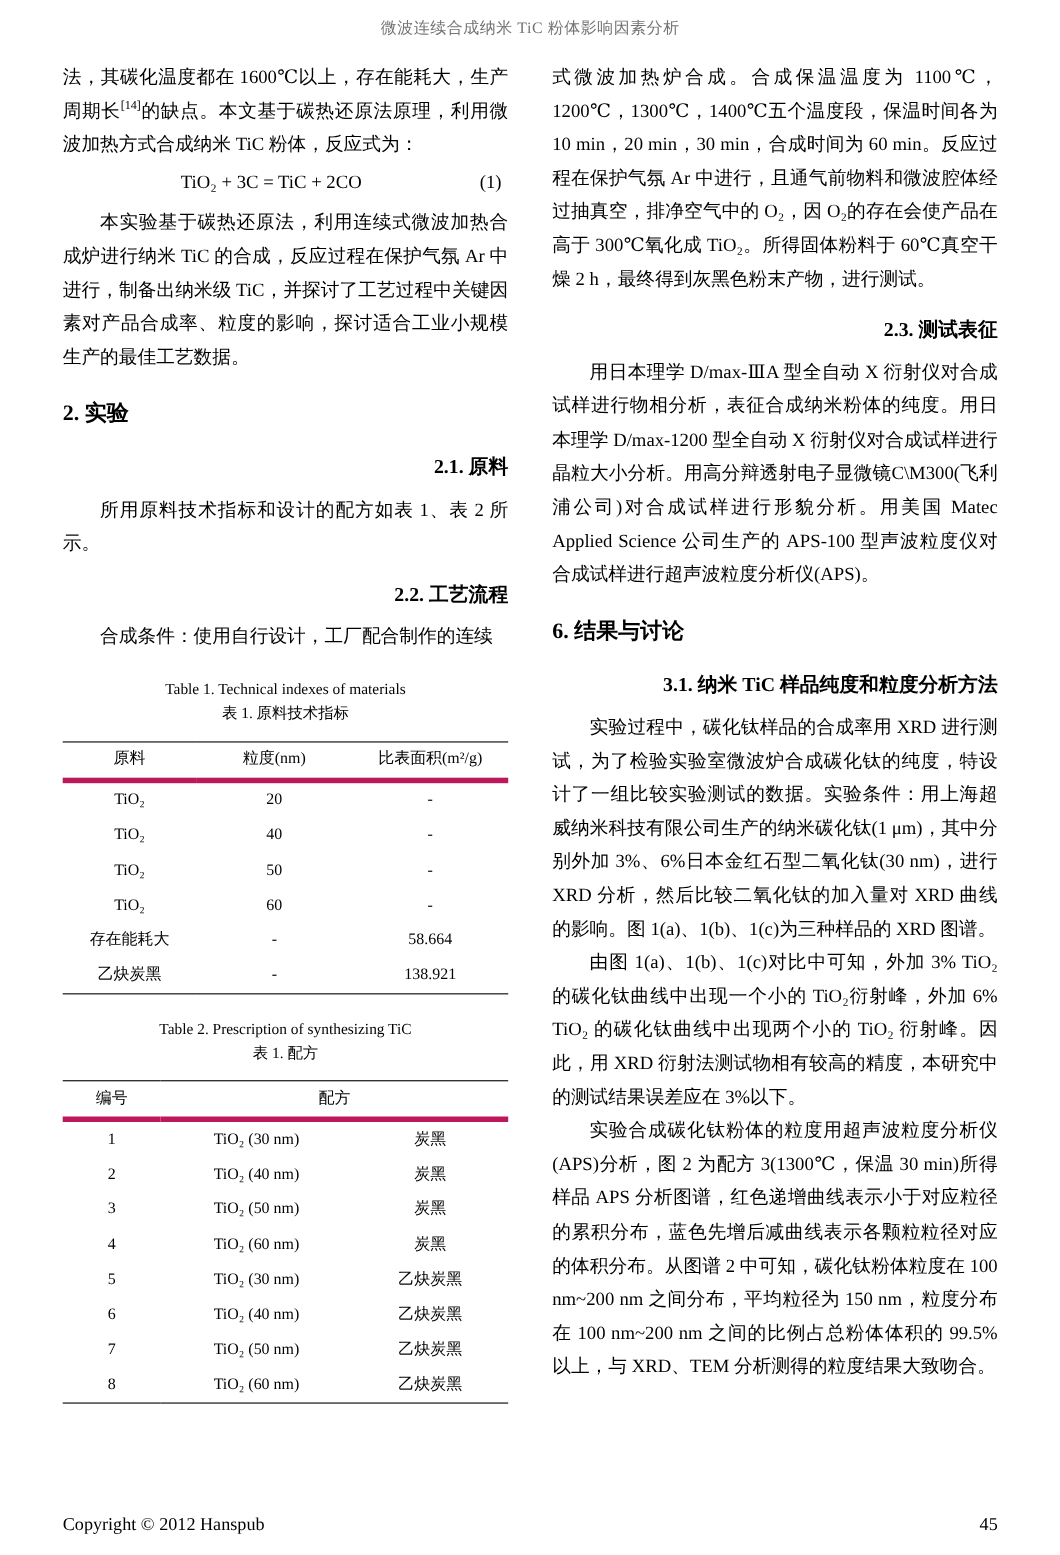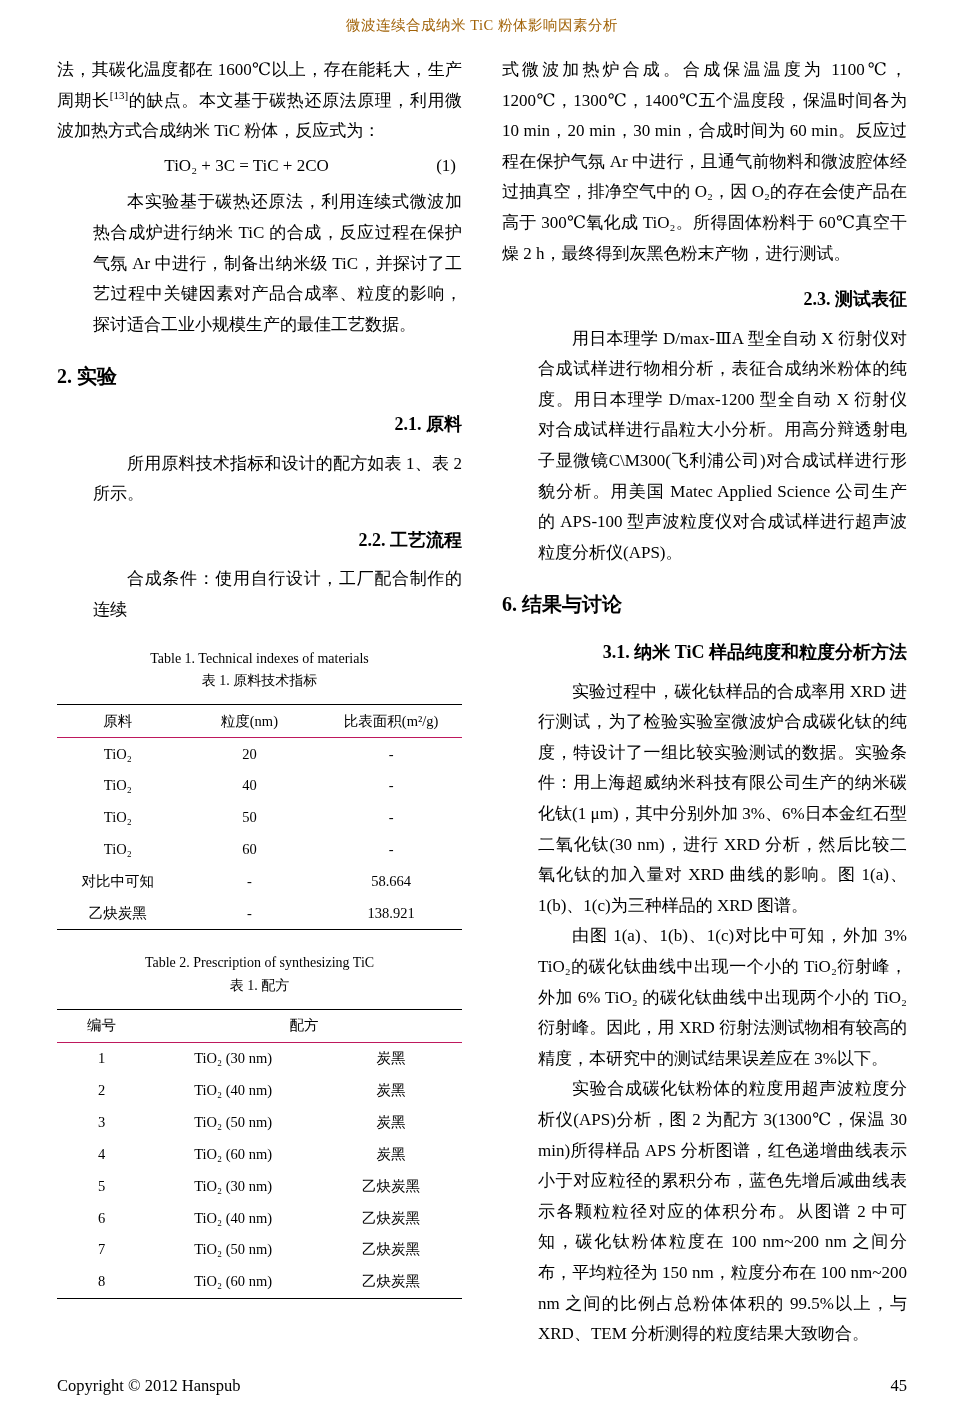--- a/index.html
+++ b/index.html
@@ -11,33 +11,33 @@
     background: #ffffff;
     position: relative;
     padding: 16px 57px 0 57px;
     font-family: "Liberation Serif", "DejaVu Serif", serif;
     color: #000;
     overflow: hidden;
   }
   .running-head {
     text-align: center;
     font-size: 14.5px;
-    color: #a16207;
+    color: #737373;
     margin-bottom: 20px;
     letter-spacing: 0.5px;
   }
   .columns { display: flex; gap: 40px; }
   .col {
     width: 405px;
     font-size: 17px;
     line-height: 1.8;
     text-align: justify;
   }
   p { margin: 0; }
-  p.indent { text-indent: 2em; margin-left: 36px; }
+  p.indent { text-indent: 2em; }
   sup { font-size: 11px; line-height: 0; }
   h2 {
     font-size: 20px;
     font-weight: bold;
     margin: 18px 0 10px 0;
     text-align: left;
   }
   h3 {
     font-size: 18px;
     font-weight: bold;
@@ -65,21 +65,21 @@
     border-top: 1.6px solid #000;
     border-bottom: 1.6px solid #000;
     margin-bottom: 6px;
   }
   th, td {
     font-weight: normal;
     text-align: center;
     padding: 6.5px 4px;
     line-height: 1.3;
   }
-  thead th { border-bottom: 1px solid #be185d; }
+  thead th { border-bottom: 5px solid #be185d; }
   .t1 col.c1 { width: 30%; }
   .t1 col.c2 { width: 35%; }
   .t1 col.c3 { width: 35%; }
   .t2 col.c1 { width: 22%; }
   .t2 col.c2 { width: 43%; }
   .t2 col.c3 { width: 35%; }
   .footer {
     position: absolute;
     left: 57px;
     right: 57px;
@@ -93,21 +93,21 @@
 </head>
 <body>
 
 <div class="page">
 
   <div class="running-head">微波连续合成纳米 TiC 粉体影响因素分析</div>
 
   <div class="columns">
 
     <div class="col">
-      <p><span>法，其碳化温度都在 1600℃以上，存在能耗大，生产周期长</span><sup>[13]</sup><span>的缺点。本文基于碳热还原法原理，利用微波加热方式合成纳米 TiC 粉体，反应式为：</span></p>
+      <p><span>法，其碳化温度都在 1600℃以上，存在能耗大，生产周期长</span><sup>[14]</sup><span>的缺点。本文基于碳热还原法原理，利用微波加热方式合成纳米 TiC 粉体，反应式为：</span></p>
 
       <div class="equation">
         <span class="eq-body">TiO₂ + 3C = TiC + 2CO</span>
         <span class="eq-num">(1)</span>
       </div>
 
       <p class="indent">本实验基于碳热还原法，利用连续式微波加热合成炉进行纳米 TiC 的合成，反应过程在保护气氛 Ar 中进行，制备出纳米级 TiC，并探讨了工艺过程中关键因素对产品合成率、粒度的影响，探讨适合工业小规模生产的最佳工艺数据。</p>
 
       <h2>2. 实验</h2>
       <h3>2.1. 原料</h3>
@@ -149,21 +149,21 @@
               <td>TiO₂</td>
               <td>50</td>
               <td>-</td>
             </tr>
             <tr>
               <td>TiO₂</td>
               <td>60</td>
               <td>-</td>
             </tr>
             <tr>
-              <td>对比中可知</td>
+              <td>存在能耗大</td>
               <td>-</td>
               <td>58.664</td>
             </tr>
             <tr>
               <td>乙炔炭黑</td>
               <td>-</td>
               <td>138.921</td>
             </tr>
           </tbody>
       </table>

